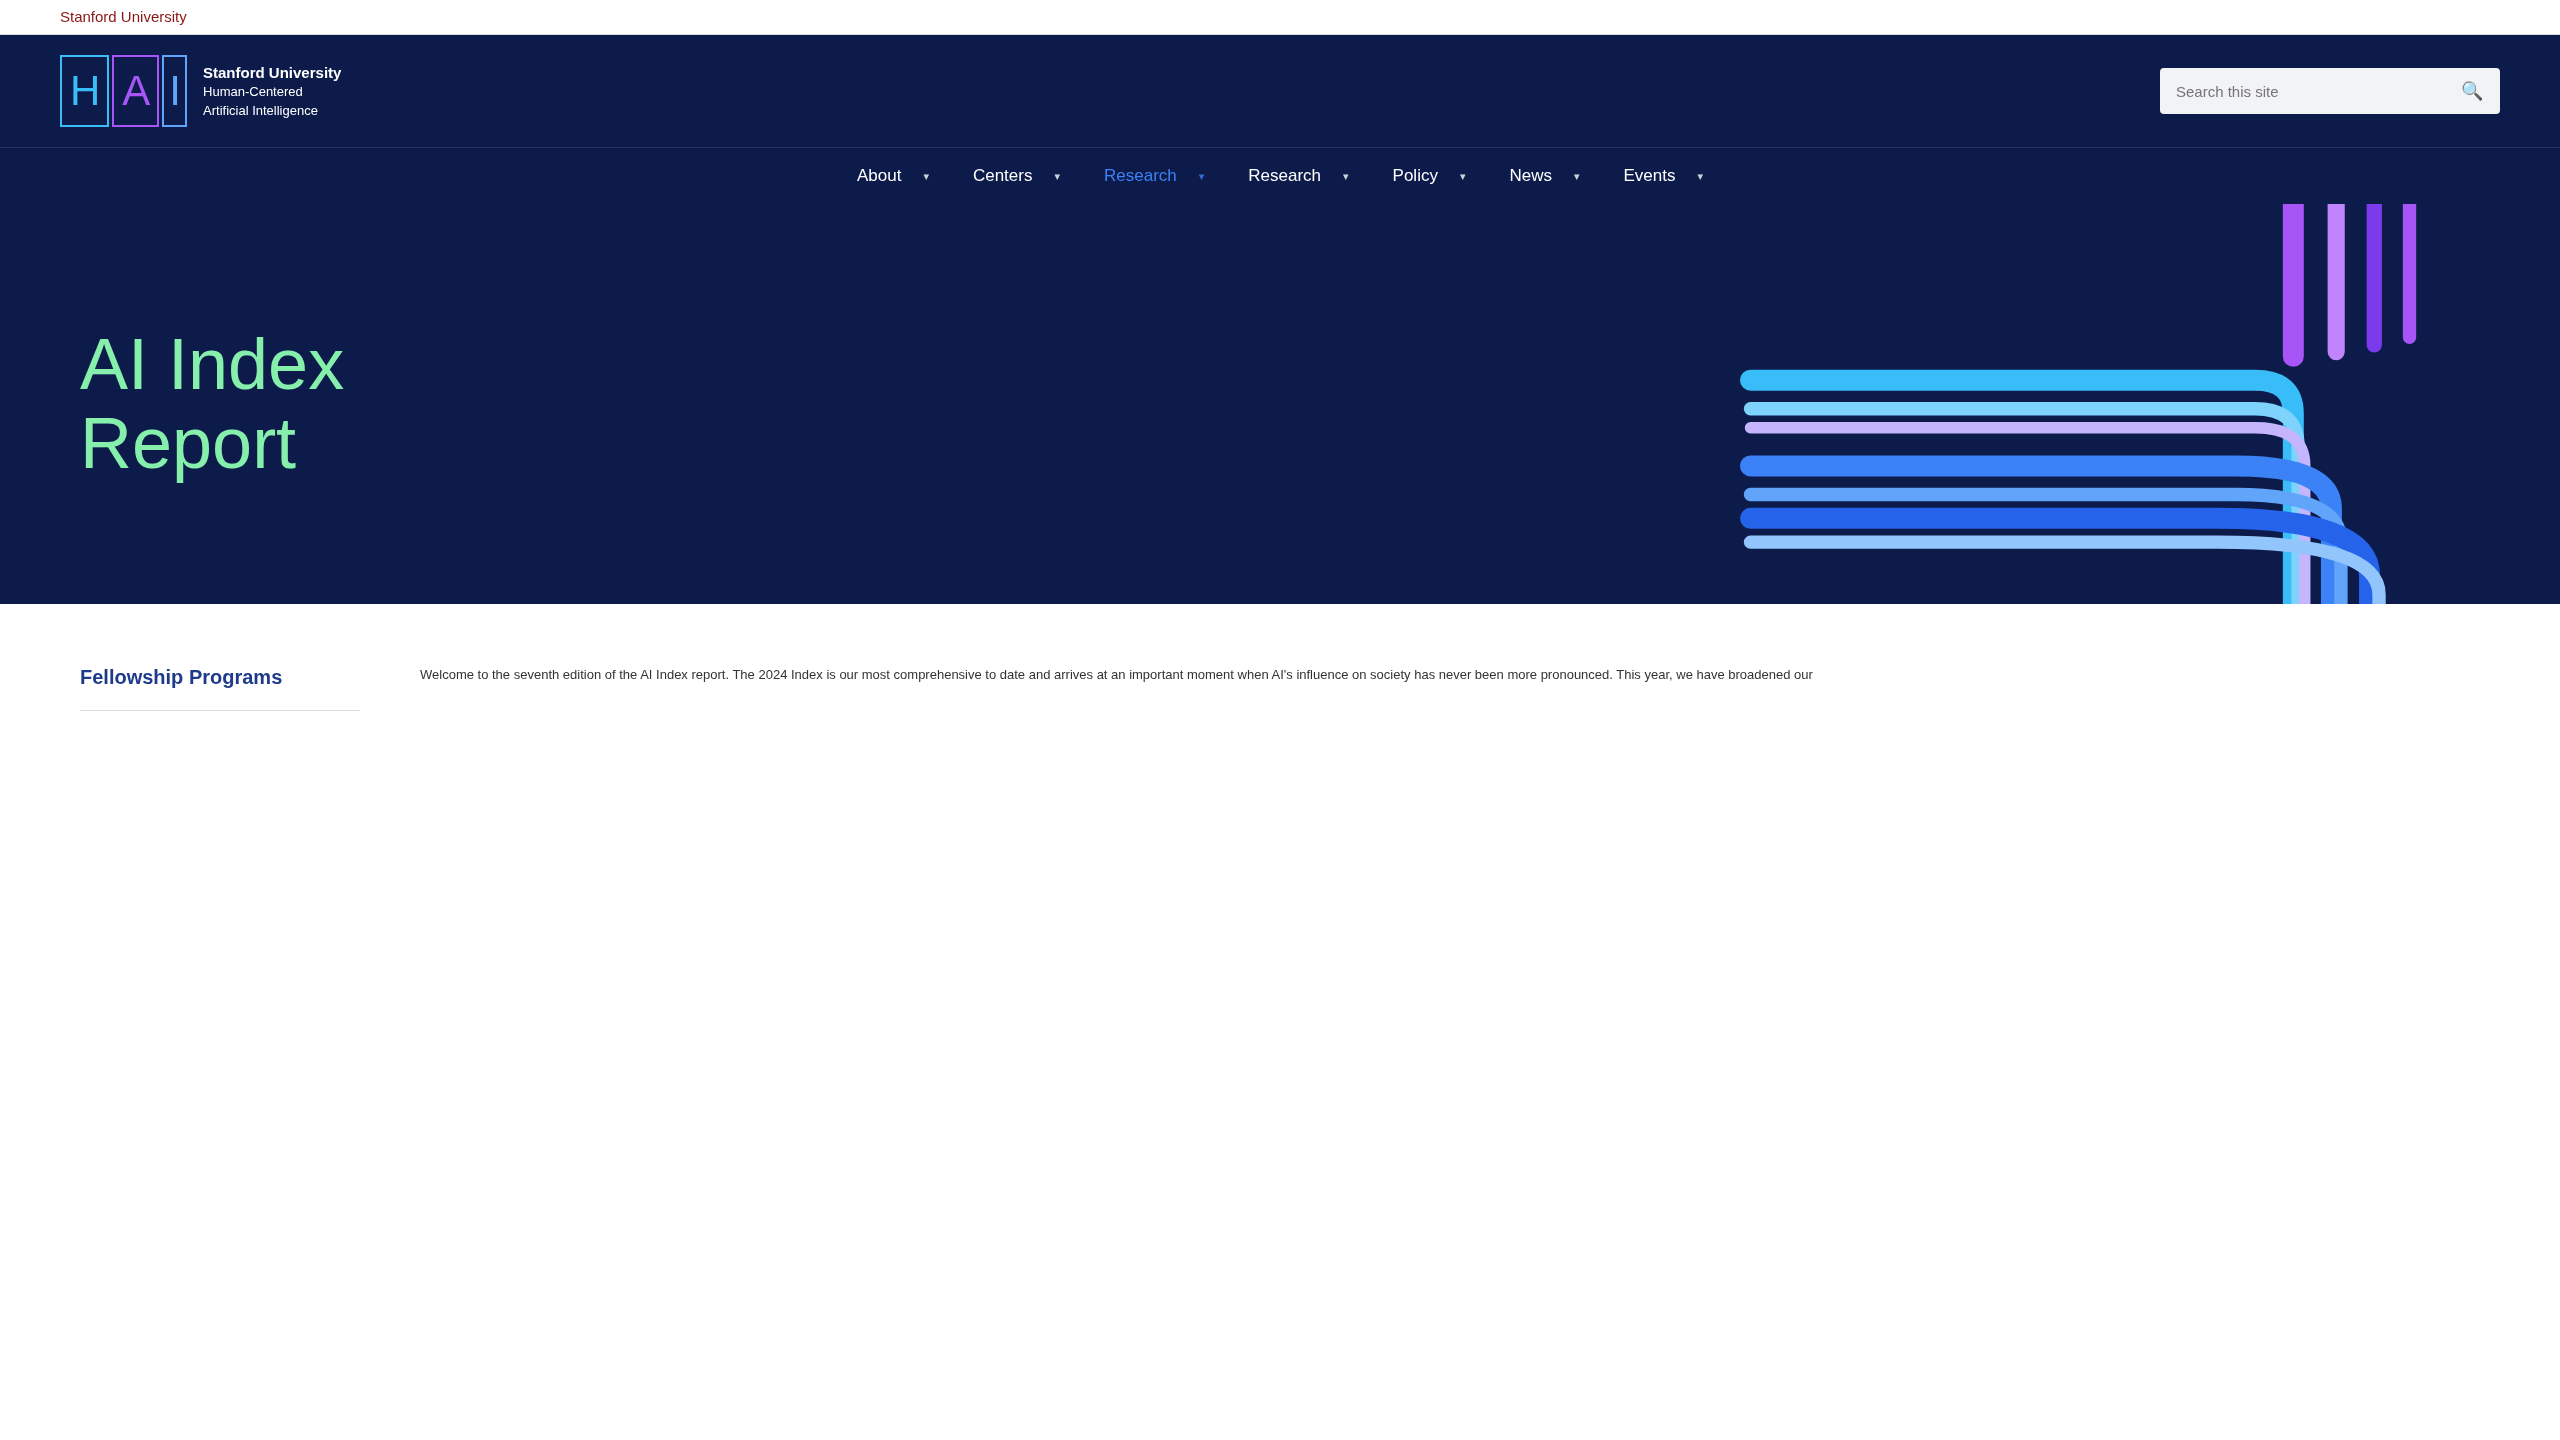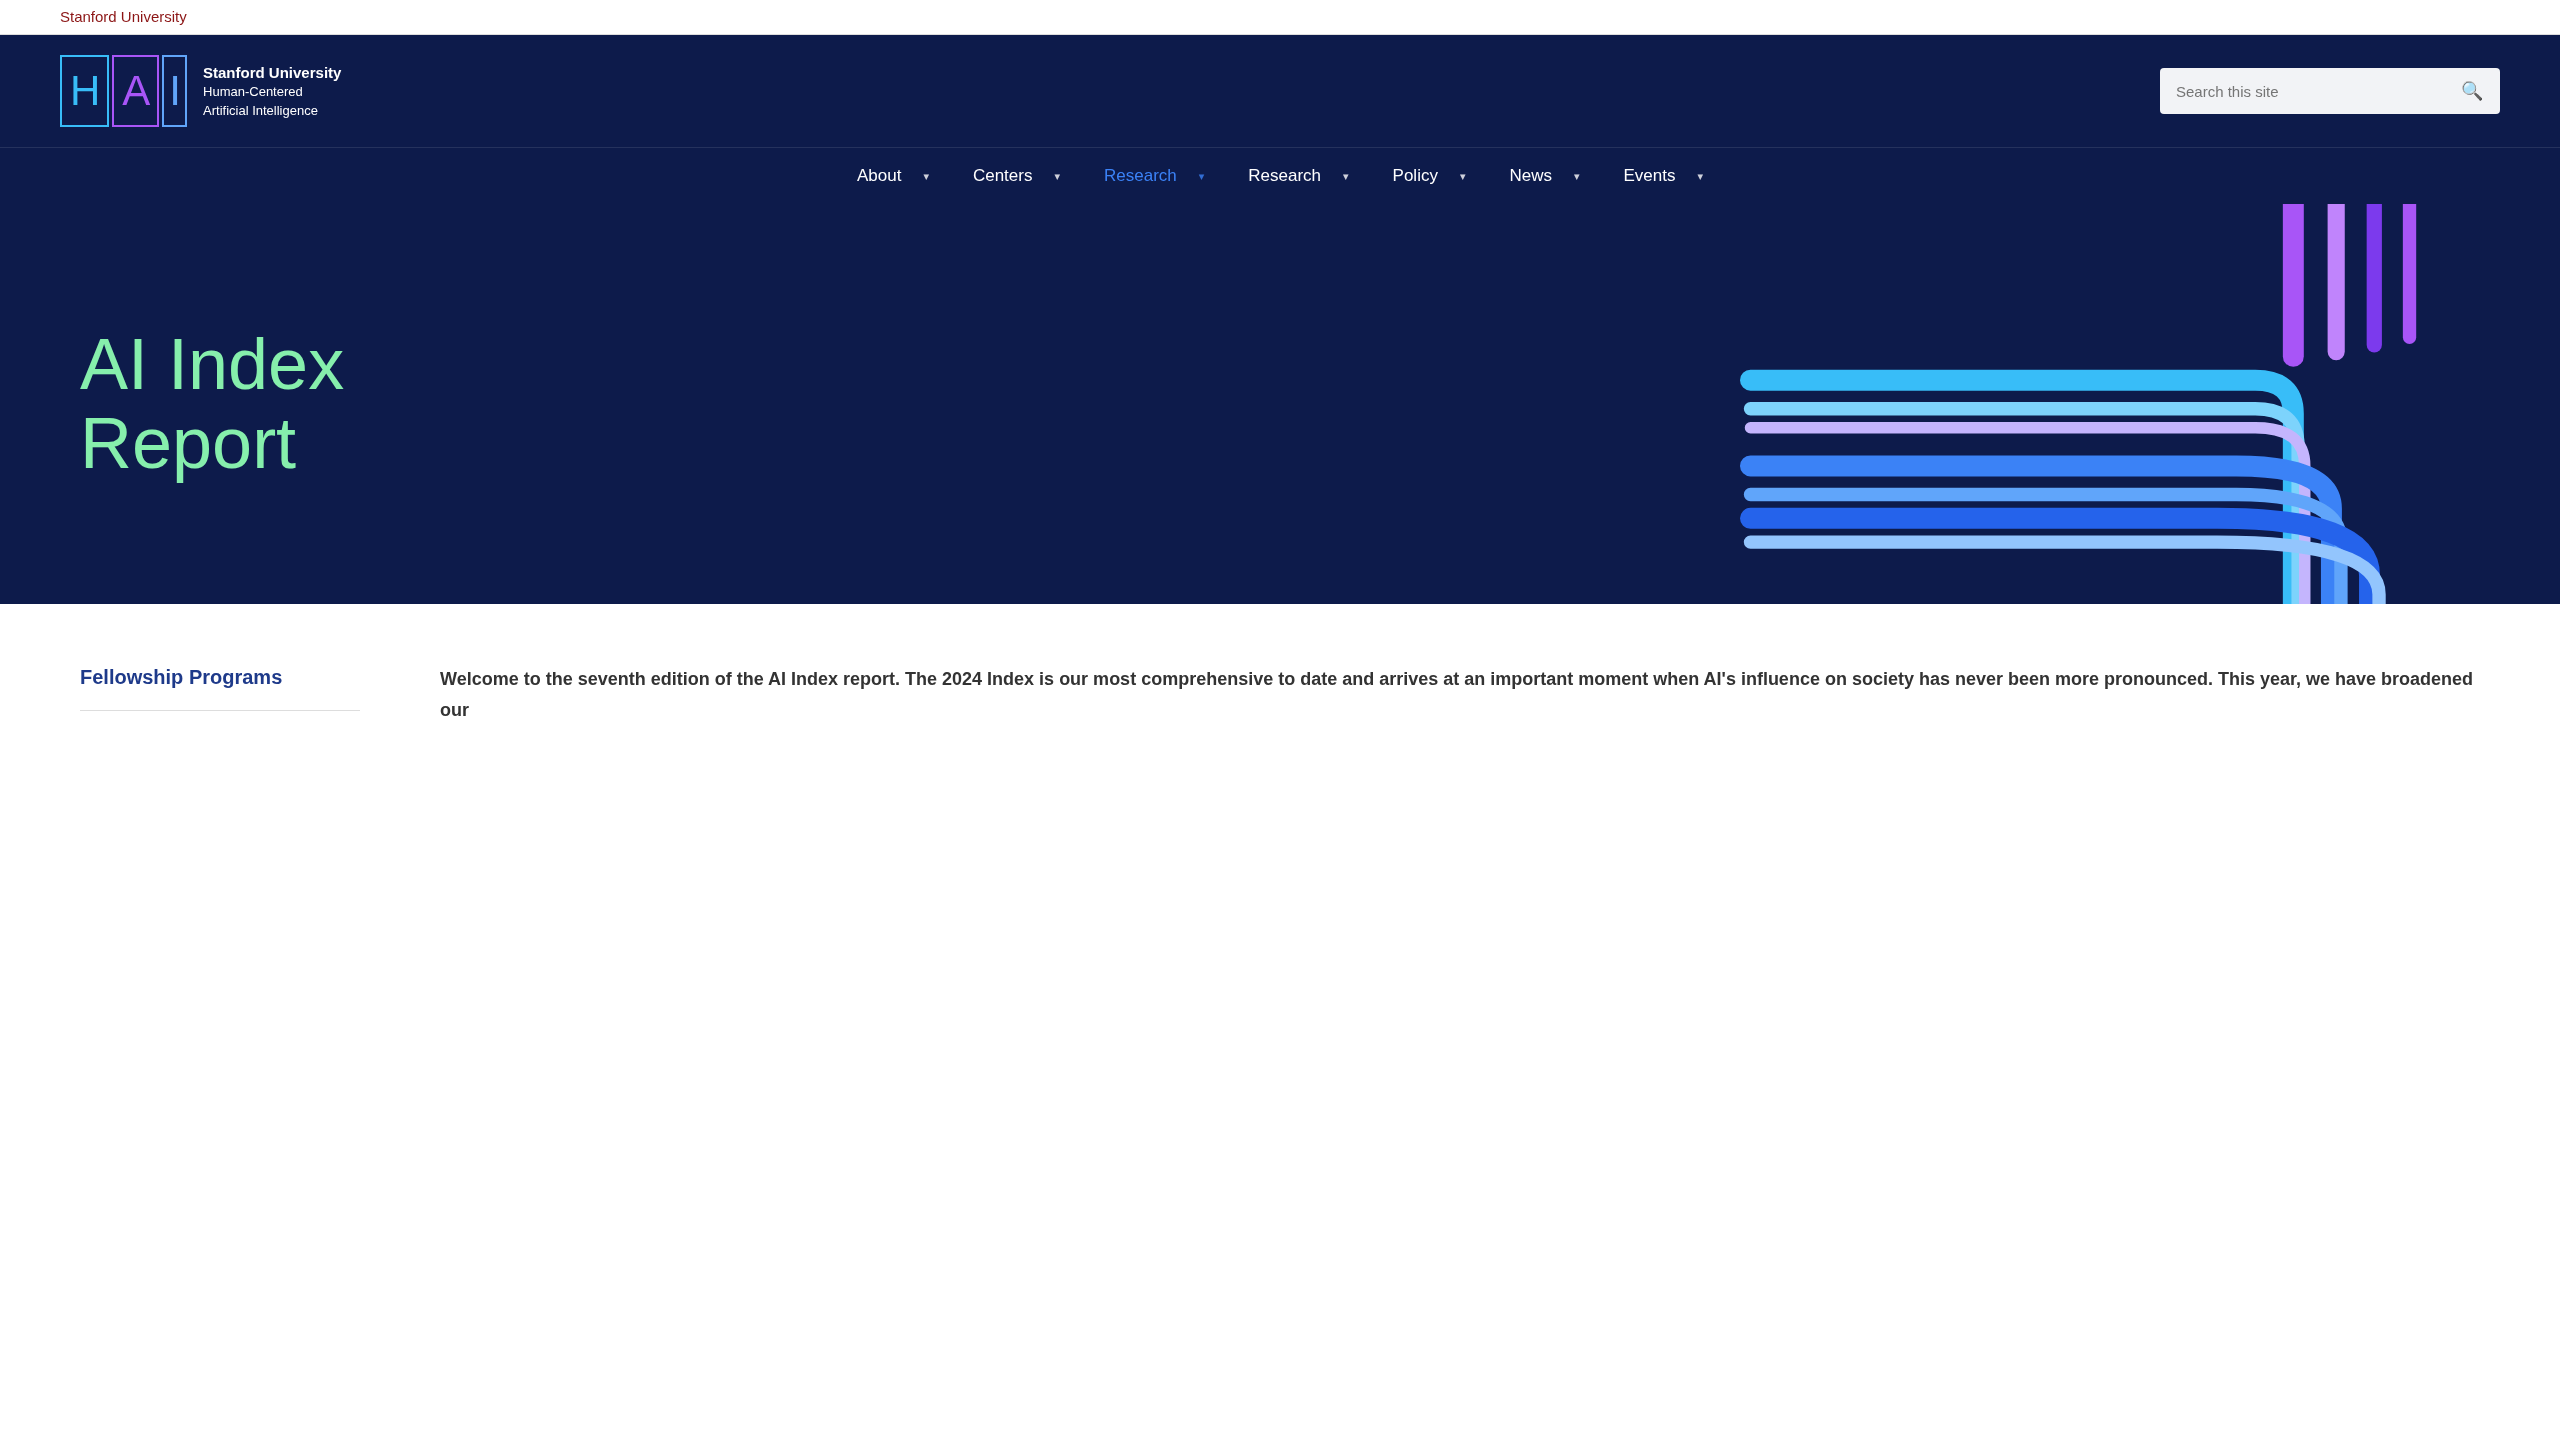--- a/index.html
+++ b/index.html
@@ -147,21 +147,21 @@
       right: 0;
       top: 0;
       width: 55%;
       height: 100%;
     }
 
     
     #content-area {
       display: flex;
       padding: 60px 80px;
-      gap: 80px;
+      gap: 60px;
       background: #fff;
     }
 
     
     #sidebar {
       width: 280px;
       flex-shrink: 0;
     }
     .sidebar-link {
       display: block;
@@ -173,24 +173,23 @@
       border-bottom: 1px solid #ddd;
       line-height: 1.3;
     }
     .sidebar-link:first-child {
       padding-top: 0;
     }
 
     
     #main-content {
       flex: 1;
-      font-size: 18px;
+      font-size: 13px;
       line-height: 1.7;
       color: #333;
-      font-weight: bold;
     }
   </style>
 </head>
 <body>
 
 <div id="stanford-bar">
   <a href="#">Stanford University</a>
 </div>
 
 <header id="site-header">

